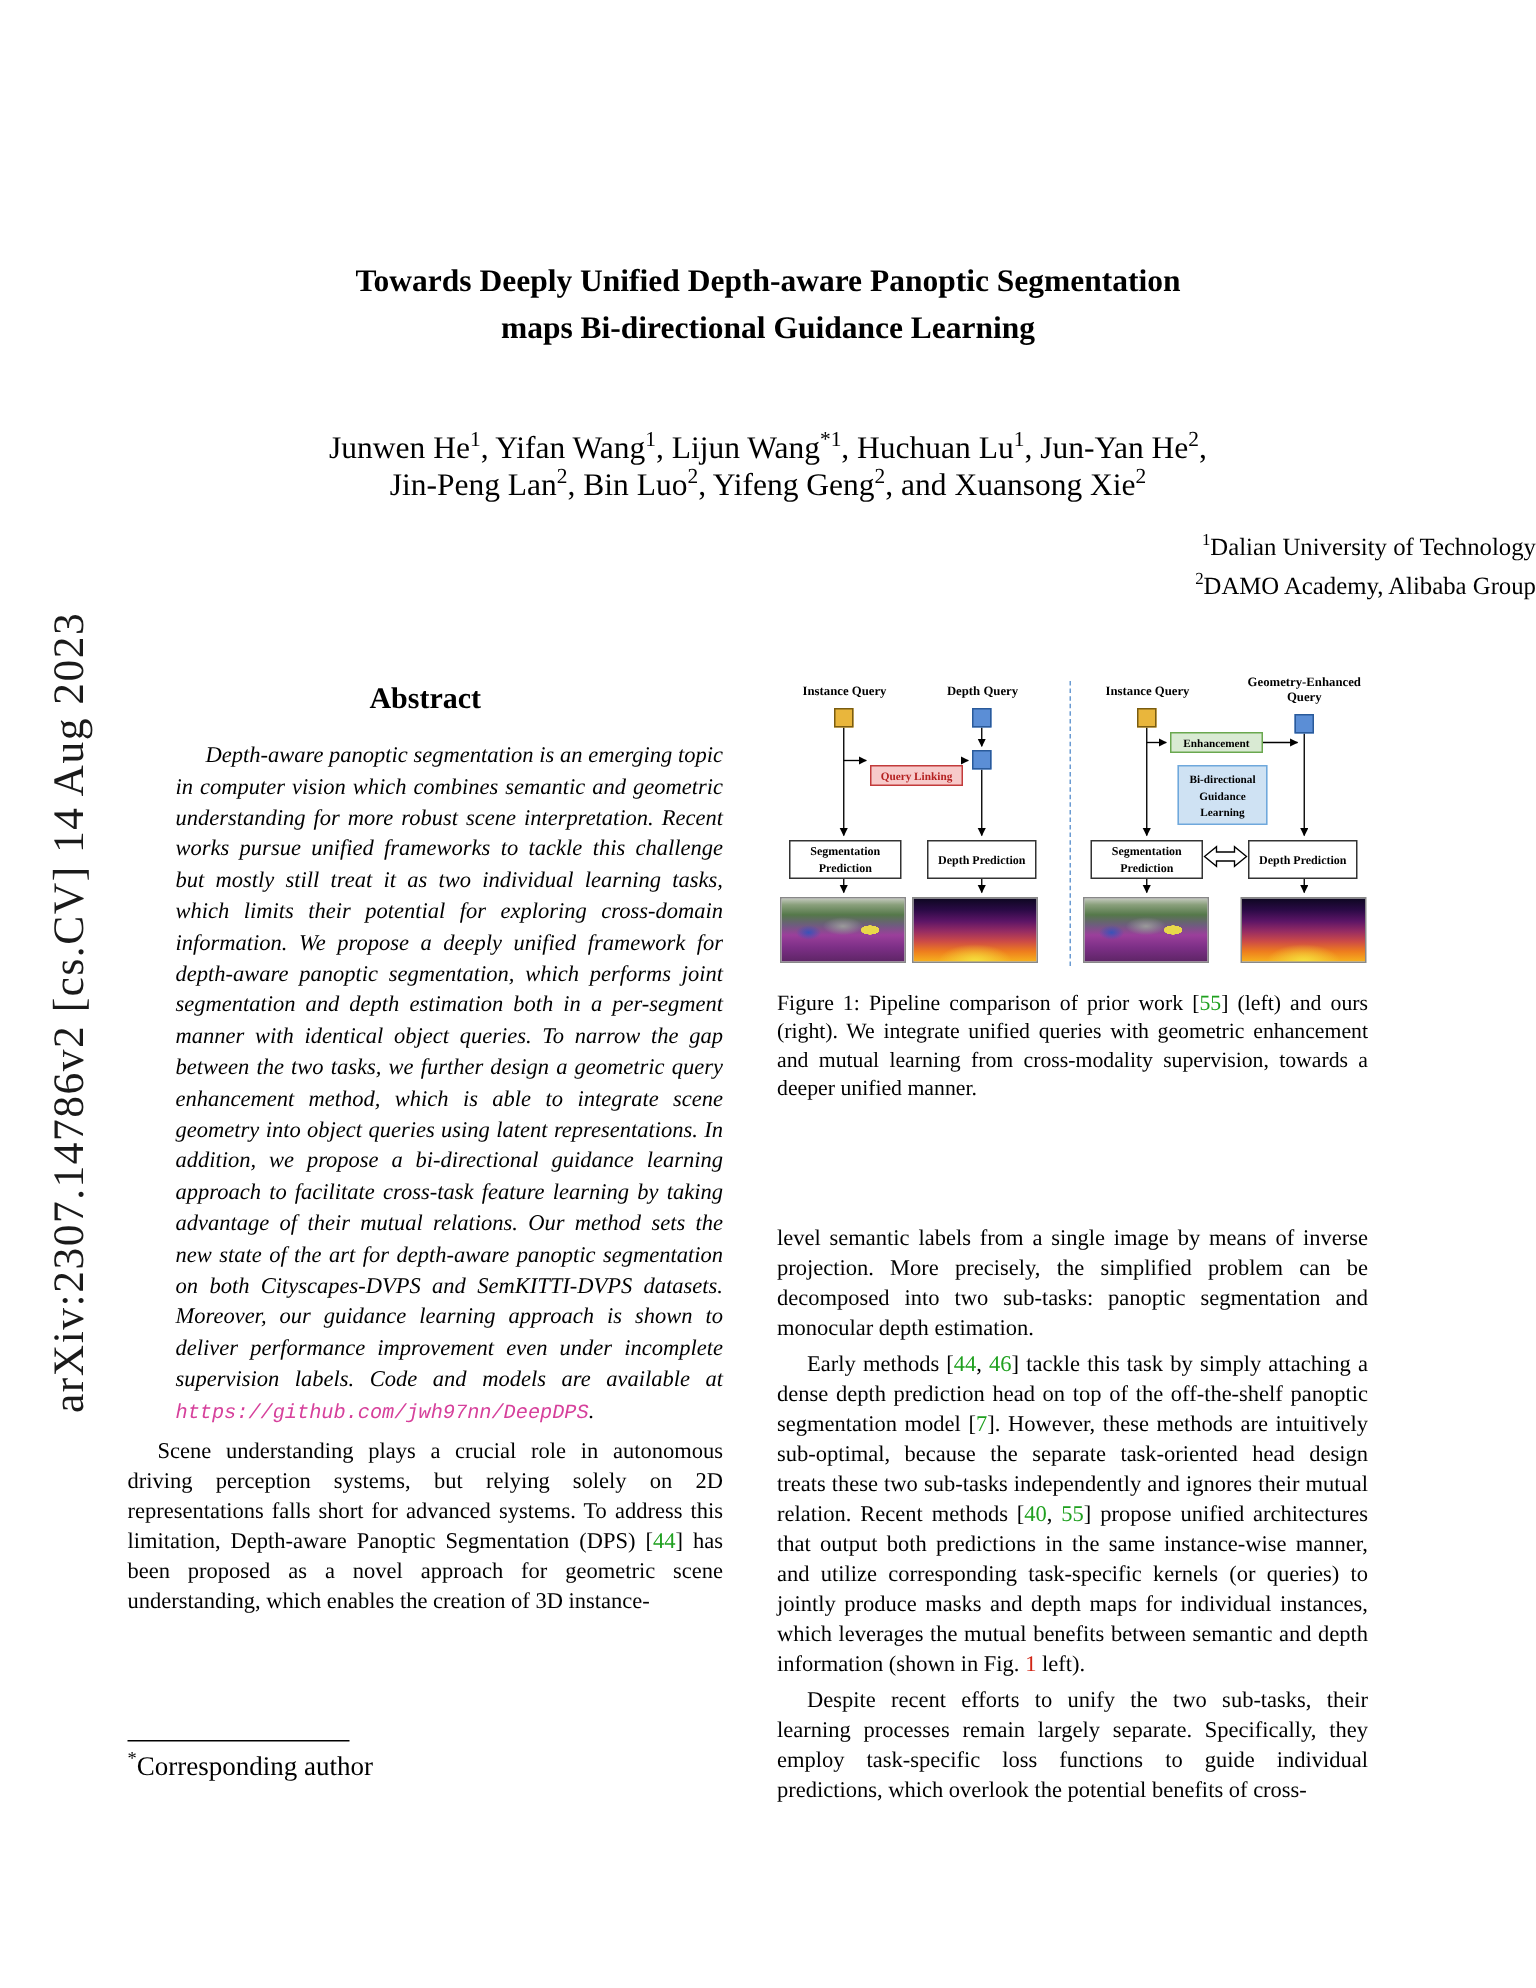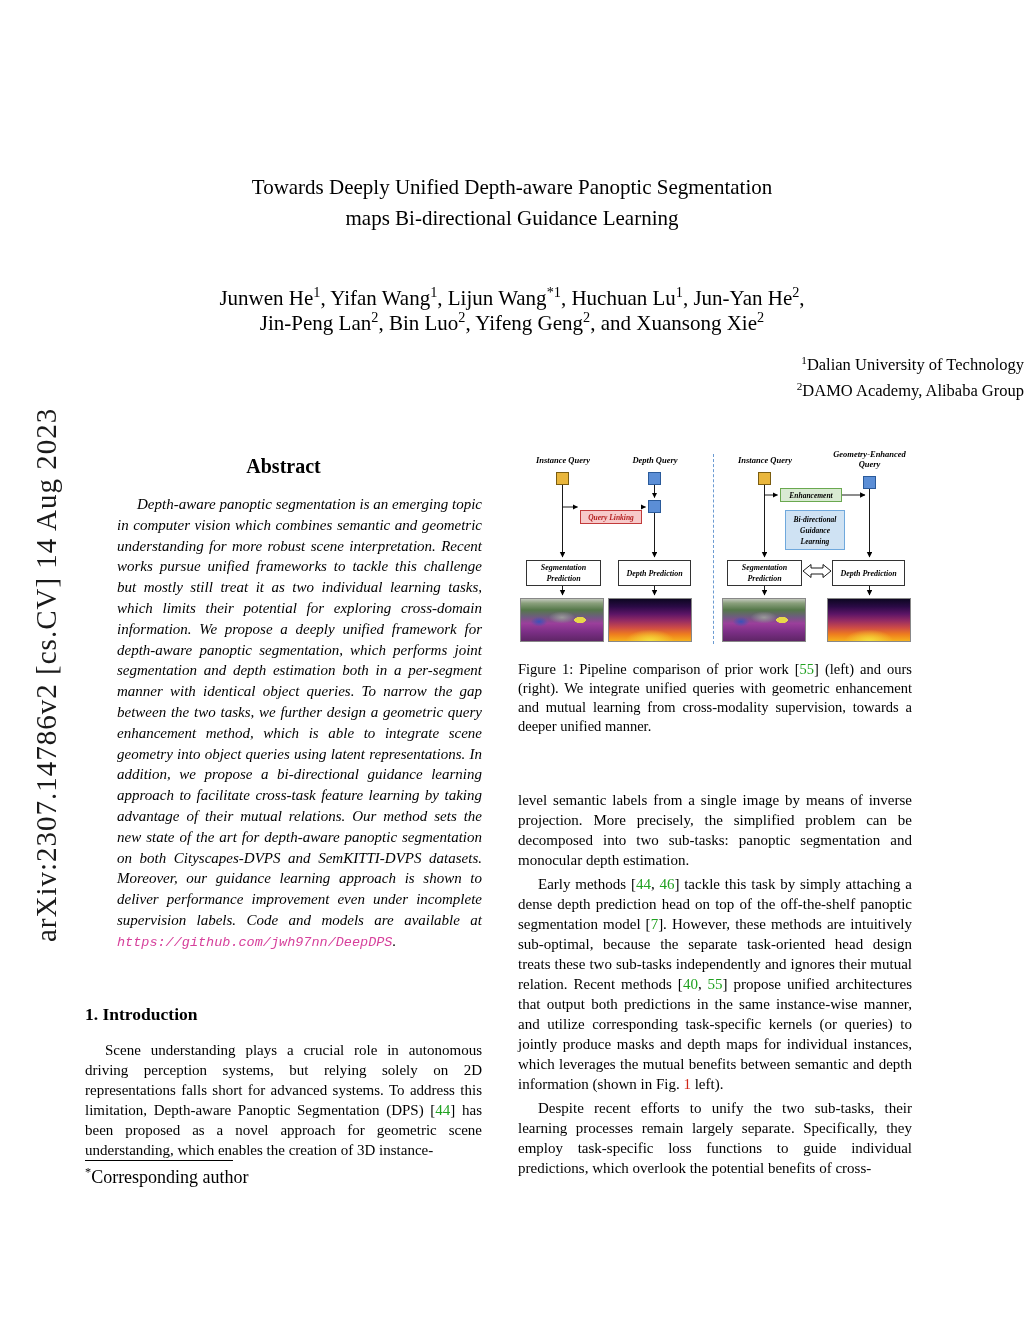--- a/index.html
+++ b/index.html
@@ -7,41 +7,41 @@
   body {
     width:1024px; height:1325px; position:relative; overflow:hidden;
     font-family:"Liberation Serif", serif; color:#000;
   }
   .watermark {
     position:absolute; left:30px; top:942px; width:620px; height:42px;
     transform-origin:0 0; transform:rotate(-90deg);
     font-size:29px; letter-spacing:1px; color:#1a1a1a; white-space:nowrap;
   }
   .title-block { position:absolute; top:172px; left:0; width:100%; text-align:center; }
-  .title-line { font-size:21px; font-weight:normal; line-height:31px; }
+  .title-line { font-size:21px; font-weight:bold; line-height:31px; }
   .authors-block { position:absolute; top:286px; left:0; width:100%; text-align:center; font-size:21px; line-height:25px; }
   .affil-block { position:absolute; top:352px; left:0; width:100%; text-align:right; font-size:16.5px; line-height:26px; }
   .col-left  { position:absolute; left:85px;  top:455px; width:397px; }
   .col-right { position:absolute; left:518px; top:450px; width:394px; }
   .abstract-heading { text-align:center; font-weight:bold; font-size:20px; margin-bottom:16px; }
   .abstract-body { font-style:italic; font-size:15px; line-height:20.8px; text-align:justify; text-indent:20px;margin-left:32px; }
   .section-heading { font-size:17.5px; font-weight:bold; margin-top:50px; margin-bottom:15px; }
   .para { font-size:15px; line-height:20px; text-align:justify; text-indent:20px; margin-top:4px; }
   .para.no-indent { text-indent:0; }
-  .para.first-gap { margin-top:54px; }
+  .para.first-gap { margin-top:80px; }
   .caption { font-size:14.5px; line-height:19px; text-align:justify; margin-top:14px; }
   .seg-green { color:var(--cite-green,#1fa01f); }
   .seg-red { color:var(--ref-red,#d02515); }
   .seg-url { color:var(--url-pink,#d6409b); font-family:"Liberation Mono", monospace; font-size:13.5px; font-style:italic; }
   .seg-sup { vertical-align:super; font-size:68%; line-height:0; }
   .footnote { position:absolute; left:85px; top:1160px; width:397px; font-size:18px; }
   .footnote-rule { width:148px; border-top:1px solid #000; margin-bottom:6px; }
 
   
-  .figure { position:relative; width:394px; height:196px;font-style:italic; }
+  .figure { position:relative; width:394px; height:196px; }
   .fig-arrows { position:absolute; left:0; top:0; }
   .fig-label {
     position:absolute; font-size:8.5px; font-weight:bold; line-height:9.5px; text-align:center;
   }
   .fig-sq { position:absolute; width:13px; height:13px; }
   .sq-yellow { background:var(--instance-query-yellow,#e9b63c); border:1px solid #7a5c10; }
   .sq-blue   { background:var(--depth-query-blue,#5b8ed6); border:1px solid #2a5a9a; }
   .fig-box {
     position:absolute; display:flex; align-items:center; justify-content:center;
     text-align:center; font-weight:bold;
@@ -92,21 +92,20 @@
   </div>
 
   <div class="affil-block">
     <div><span class="seg-sup">1</span><span>Dalian University of Technology</span></div>
     <div><span class="seg-sup">2</span><span>DAMO Academy, Alibaba Group</span></div>
   </div>
 
   <div class="col-left">
     <div class="abstract-heading">Abstract</div>
     <div class="abstract-body"><span>Depth-aware panoptic segmentation is an emerging topic in computer vision which combines semantic and geometric understanding for more robust scene interpretation. Recent works pursue unified frameworks to tackle this challenge but mostly still treat it as two individual learning tasks, which limits their potential for exploring cross-domain information. We propose a deeply unified framework for depth-aware panoptic segmentation, which performs joint segmentation and depth estimation both in a per-segment manner with identical object queries. To narrow the gap between the two tasks, we further design a geometric query enhancement method, which is able to integrate scene geometry into object queries using latent representations. In addition, we propose a bi-directional guidance learning approach to facilitate cross-task feature learning by taking advantage of their mutual relations. Our method sets the new state of the art for depth-aware panoptic segmentation on both Cityscapes-DVPS and SemKITTI-DVPS datasets. Moreover, our guidance learning approach is shown to deliver performance improvement even under incomplete supervision labels. Code and models are available at </span><span class="seg-url">https://github.com/jwh97nn/DeepDPS</span><span>.</span></div>
-    <div class="section-heading">1. Introduction</div>
     <div class="para"><span>Scene understanding plays a crucial role in autonomous driving perception systems, but relying solely on 2D representations falls short for advanced systems. To address this limitation, Depth-aware Panoptic Segmentation (DPS) [</span><span class="seg-green">44</span><span>] has been proposed as a novel approach for geometric scene understanding, which enables the creation of 3D instance-</span></div>
   </div>
 
   <div class="col-right">
 
     <div class="figure">
       <svg class="fig-arrows" width="394" height="196" viewBox="0 0 394 196">
         <defs>
           <marker id="ah" markerWidth="7" markerHeight="7" refX="5.5" refY="3" orient="auto">
             <path d="M0,0 L6,3 L0,6 Z" fill="#000"></path>

